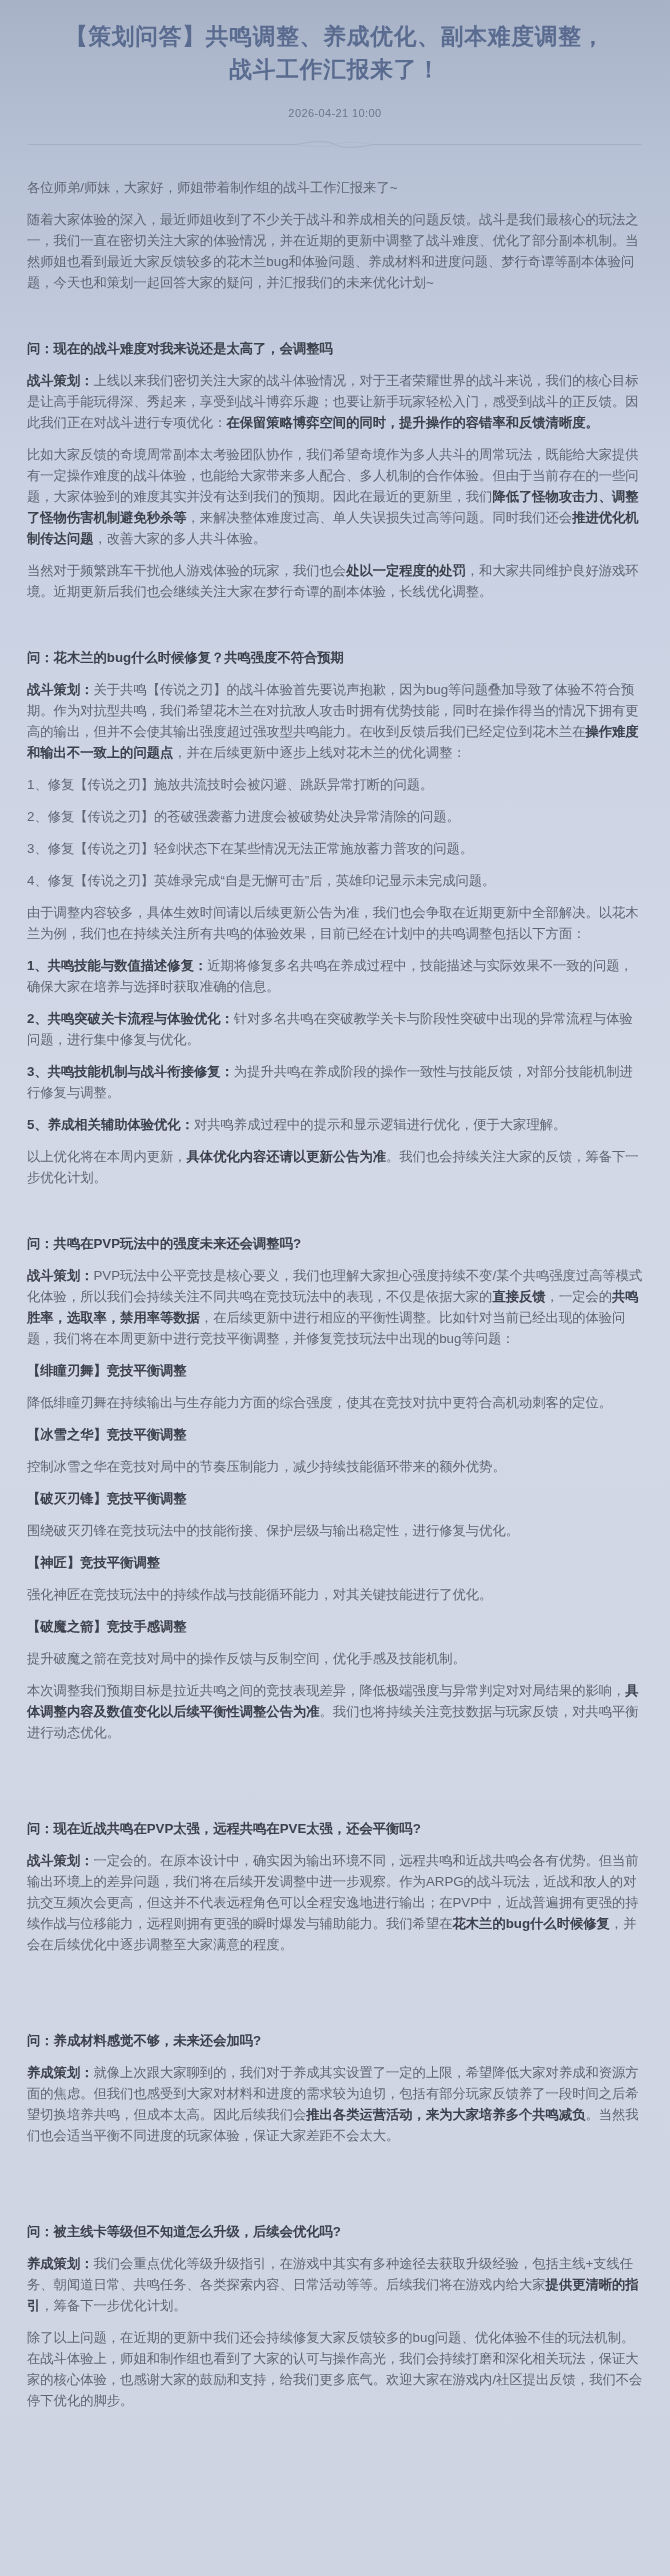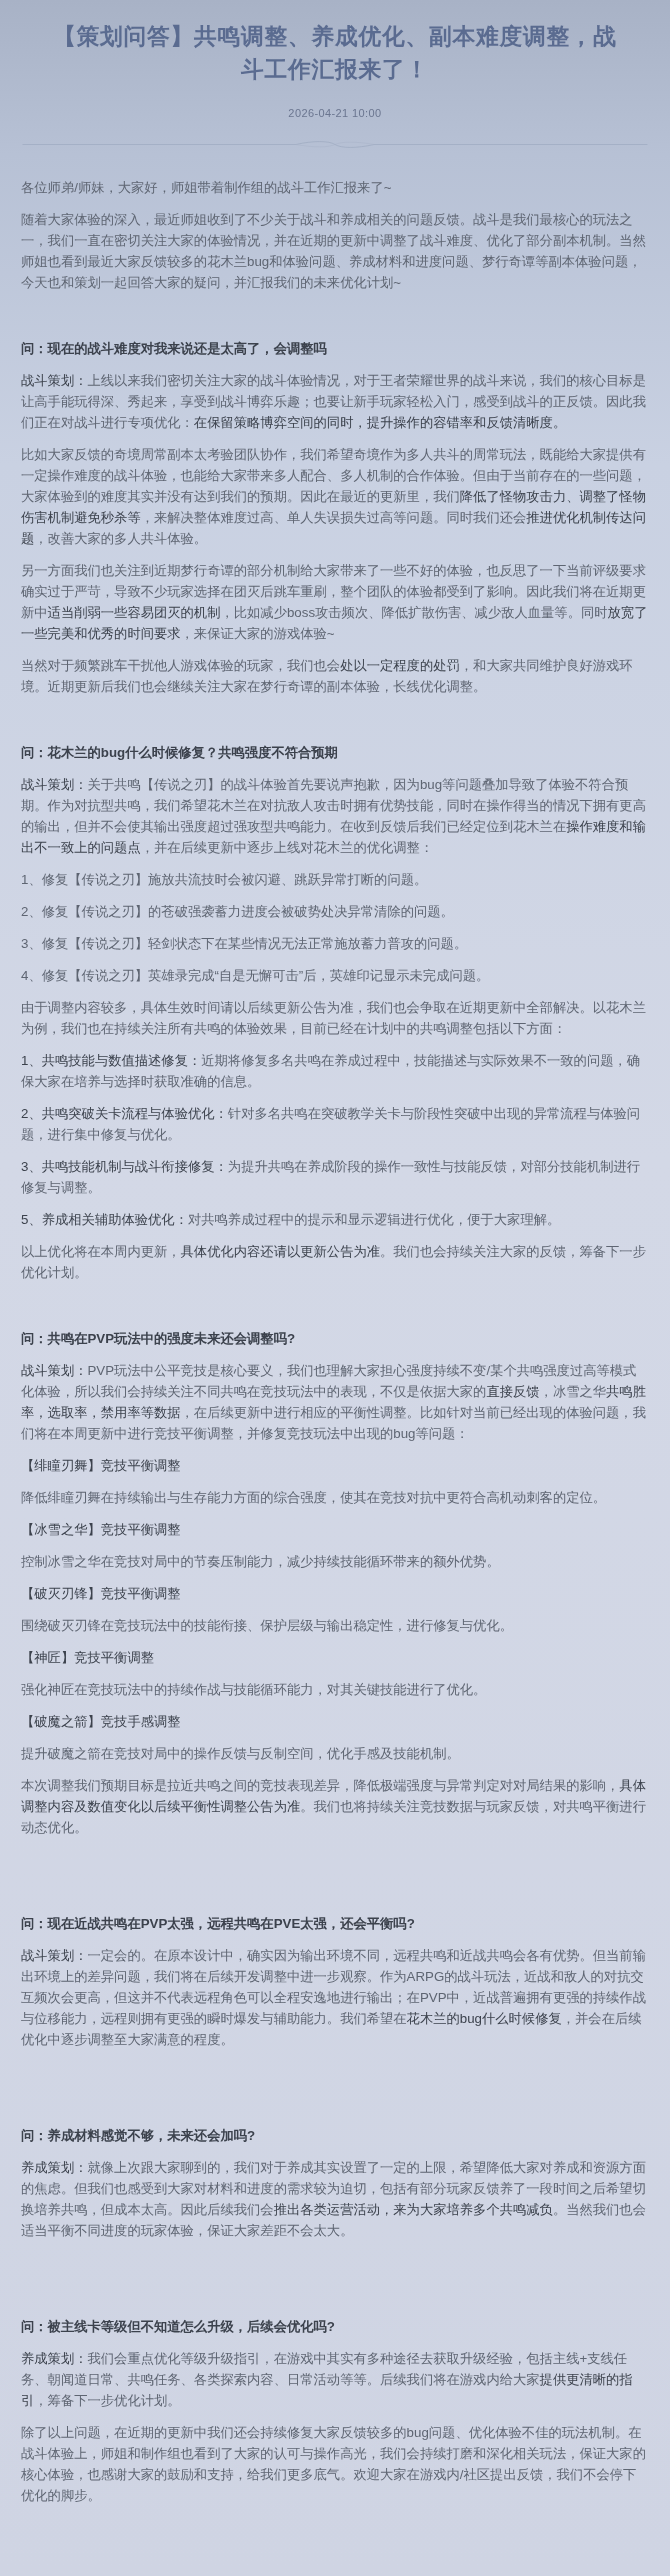--- a/index.html
+++ b/index.html
@@ -7,31 +7,31 @@
     --text:#5e6572; --strong:#3c424d; --title:#5a6b90; --date:#6b7690; --line:#97a3bb;
   }
   *{margin:0;padding:0;box-sizing:border-box;}
   html,body{width:670px;}
   body{
     width:670px;height:2576px;overflow:hidden;
     background:linear-gradient(180deg,var(--bg-top) 0%,#b7c1d5 6%,var(--bg-mid) 18%,var(--bg-low) 45%,#cfd4e3 100%);
     font-family:"Liberation Sans","DejaVu Sans",sans-serif;
     color:var(--text);
   }
-  .page{width:670px;padding:0 21px;}
+  .page{width:670px;padding:0 27px;}
   .header{padding-top:20.3px;text-align:center;}
   .title{
     font-size:22.7px;line-height:33px;font-weight:bold;color:var(--title);
     letter-spacing:0.8px;padding:0 31px;
   }
   .date{margin-top:21px;font-size:11px;color:var(--date);letter-spacing:0.4px;text-align:center;}
   .divider{margin-top:19.5px;width:100%;display:block;}
   .article{padding-top:27px;font-size:13.3px;line-height:21px;}
   .para{margin-bottom:11px;color:var(--text);}
-  .para strong{color:var(--strong);font-weight:normal;}
+  .para strong{color:var(--strong);font-weight:bold;}
   .question{
     font-weight:bold;color:var(--strong);
     margin:45px 0 11px 0;
   }
   .question.gap-big{margin-top:75px;}
   .para.gap-mid{}
 </style>
 </head>
 <body>
 
@@ -48,36 +48,35 @@
       </g>
     </svg>
   </div>
 
   <div class="article">
       <div class="para"><span>各位师弟/师妹，大家好，师姐带着制作组的战斗工作汇报来了~</span></div>
       <div class="para"><span>随着大家体验的深入，最近师姐收到了不少关于战斗和养成相关的问题反馈。战斗是我们最核心的玩法之一，我们一直在密切关注大家的体验情况，并在近期的更新中调整了战斗难度、优化了部分副本机制。当然师姐也看到最近大家反馈较多的花木兰bug和体验问题、养成材料和进度问题、梦行奇谭等副本体验问题，今天也和策划一起回答大家的疑问，并汇报我们的未来优化计划~</span></div>
       <div class="question"><strong>问：现在的战斗难度对我来说还是太高了，会调整吗</strong></div>
       <div class="para"><strong>战斗策划：</strong><span>上线以来我们密切关注大家的战斗体验情况，对于王者荣耀世界的战斗来说，我们的核心目标是让高手能玩得深、秀起来，享受到战斗博弈乐趣；也要让新手玩家轻松入门，感受到战斗的正反馈。因此我们正在对战斗进行专项优化：</span><strong>在保留策略博弈空间的同时，提升操作的容错率和反馈清晰度。</strong></div>
       <div class="para"><span>比如大家反馈的奇境周常副本太考验团队协作，我们希望奇境作为多人共斗的周常玩法，既能给大家提供有一定操作难度的战斗体验，也能给大家带来多人配合、多人机制的合作体验。但由于当前存在的一些问题，大家体验到的难度其实并没有达到我们的预期。因此在最近的更新里，我们</span><strong>降低了怪物攻击力、调整了怪物伤害机制避免秒杀等</strong><span>，来解决整体难度过高、单人失误损失过高等问题。同时我们还会</span><strong>推进优化机制传达问题</strong><span>，改善大家的多人共斗体验。</span></div>
-      <div class="para"><span>另一方面我们也关注到近期梦行奇谭的部分机制给大家带来了一些不好的体验，也反思了一下当前评级要求确实过于严苛，导致不少玩家选择在团灭后跳车重刷，整个团队的体验都受到了影响。因此我们将在近期更新中</span><strong>适当削弱一些容易团灭的机制</strong><span>，比如减少boss攻击频次、降低扩散伤害、减少敌人血量等。同时</span><strong>放宽了一些完美和优秀的时间要求</strong><span>，来保证大家的游戏体验~</span></div>
       <div class="para"><span>当然对于频繁跳车干扰他人游戏体验的玩家，我们也会</span><strong>处以一定程度的处罚</strong><span>，和大家共同维护良好游戏环境。近期更新后我们也会继续关注大家在梦行奇谭的副本体验，长线优化调整。</span></div>
       <div class="question"><strong>问：花木兰的bug什么时候修复？共鸣强度不符合预期</strong></div>
       <div class="para"><strong>战斗策划：</strong><span>关于共鸣【传说之刃】的战斗体验首先要说声抱歉，因为bug等问题叠加导致了体验不符合预期。作为对抗型共鸣，我们希望花木兰在对抗敌人攻击时拥有优势技能，同时在操作得当的情况下拥有更高的输出，但并不会使其输出强度超过强攻型共鸣能力。在收到反馈后我们已经定位到花木兰在</span><strong>操作难度和输出不一致上的问题点</strong><span>，并在后续更新中逐步上线对花木兰的优化调整：</span></div>
       <div class="para"><span>1、修复【传说之刃】施放共流技时会被闪避、跳跃异常打断的问题。</span></div>
       <div class="para"><span>2、修复【传说之刃】的苍破强袭蓄力进度会被破势处决异常清除的问题。</span></div>
       <div class="para"><span>3、修复【传说之刃】轻剑状态下在某些情况无法正常施放蓄力普攻的问题。</span></div>
       <div class="para"><span>4、修复【传说之刃】英雄录完成“自是无懈可击”后，英雄印记显示未完成问题。</span></div>
       <div class="para"><span>由于调整内容较多，具体生效时间请以后续更新公告为准，我们也会争取在近期更新中全部解决。以花木兰为例，我们也在持续关注所有共鸣的体验效果，目前已经在计划中的共鸣调整包括以下方面：</span></div>
       <div class="para"><strong>1、共鸣技能与数值描述修复：</strong><span>近期将修复多名共鸣在养成过程中，技能描述与实际效果不一致的问题，确保大家在培养与选择时获取准确的信息。</span></div>
       <div class="para"><strong>2、共鸣突破关卡流程与体验优化：</strong><span>针对多名共鸣在突破教学关卡与阶段性突破中出现的异常流程与体验问题，进行集中修复与优化。</span></div>
       <div class="para"><strong>3、共鸣技能机制与战斗衔接修复：</strong><span>为提升共鸣在养成阶段的操作一致性与技能反馈，对部分技能机制进行修复与调整。</span></div>
       <div class="para"><strong>5、养成相关辅助体验优化：</strong><span>对共鸣养成过程中的提示和显示逻辑进行优化，便于大家理解。</span></div>
       <div class="para"><span>以上优化将在本周内更新，</span><strong>具体优化内容还请以更新公告为准</strong><span>。我们也会持续关注大家的反馈，筹备下一步优化计划。</span></div>
       <div class="question"><strong>问：共鸣在PVP玩法中的强度未来还会调整吗?</strong></div>
-      <div class="para"><strong>战斗策划：</strong><span>PVP玩法中公平竞技是核心要义，我们也理解大家担心强度持续不变/某个共鸣强度过高等模式化体验，所以我们会持续关注不同共鸣在竞技玩法中的表现，不仅是依据大家的</span><strong>直接反馈</strong><span>，冰雪之华</span><strong>共鸣胜率，选取率，禁用率等数据</strong><span>，在后续更新中进行相应的平衡性调整。比如针对当前已经出现的体验问题，我们将在本周更新中进行竞技平衡调整，并修复竞技玩法中出现的bug等问题：</span></div>
+      <div class="para"><strong>战斗策划：</strong><span>PVP玩法中公平竞技是核心要义，我们也理解大家担心强度持续不变/某个共鸣强度过高等模式化体验，所以我们会持续关注不同共鸣在竞技玩法中的表现，不仅是依据大家的</span><strong>直接反馈</strong><span>，一定会的</span><strong>共鸣胜率，选取率，禁用率等数据</strong><span>，在后续更新中进行相应的平衡性调整。比如针对当前已经出现的体验问题，我们将在本周更新中进行竞技平衡调整，并修复竞技玩法中出现的bug等问题：</span></div>
       <div class="para"><strong>【绯瞳刃舞】竞技平衡调整</strong></div>
       <div class="para"><span>降低绯瞳刃舞在持续输出与生存能力方面的综合强度，使其在竞技对抗中更符合高机动刺客的定位。</span></div>
       <div class="para"><strong>【冰雪之华】竞技平衡调整</strong></div>
       <div class="para"><span>控制冰雪之华在竞技对局中的节奏压制能力，减少持续技能循环带来的额外优势。</span></div>
       <div class="para"><strong>【破灭刃锋】竞技平衡调整</strong></div>
       <div class="para"><span>围绕破灭刃锋在竞技玩法中的技能衔接、保护层级与输出稳定性，进行修复与优化。</span></div>
       <div class="para"><strong>【神匠】竞技平衡调整</strong></div>
       <div class="para"><span>强化神匠在竞技玩法中的持续作战与技能循环能力，对其关键技能进行了优化。</span></div>
       <div class="para"><strong>【破魔之箭】竞技手感调整</strong></div>
       <div class="para"><span>提升破魔之箭在竞技对局中的操作反馈与反制空间，优化手感及技能机制。</span></div>

